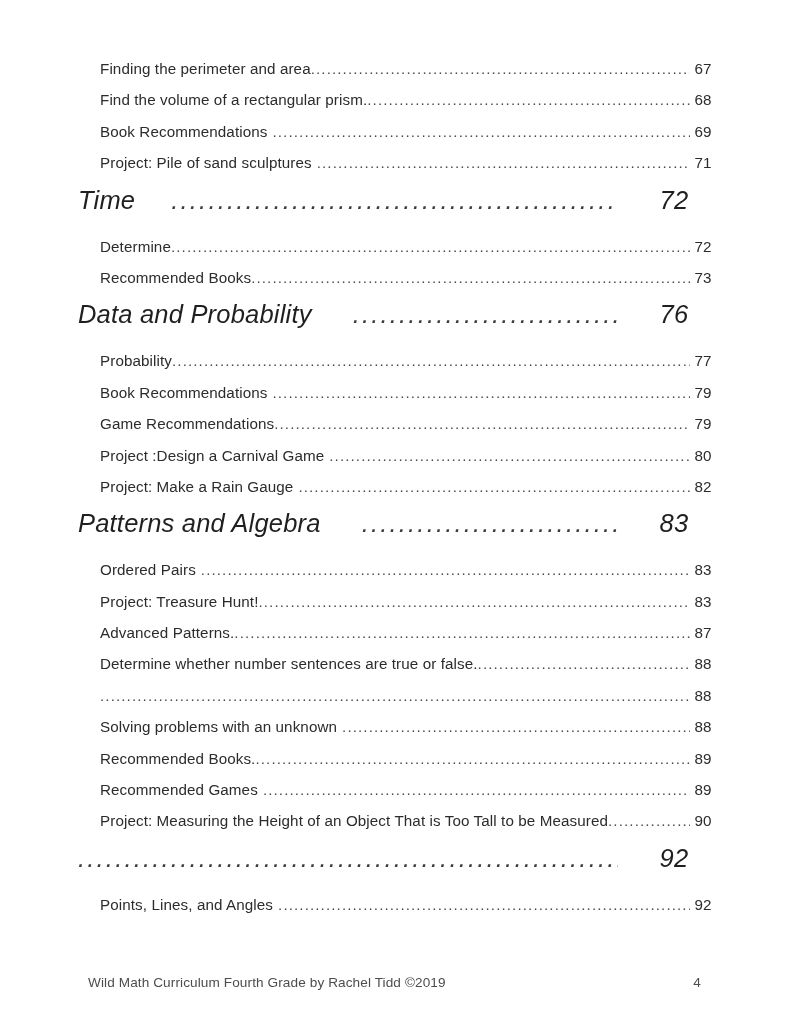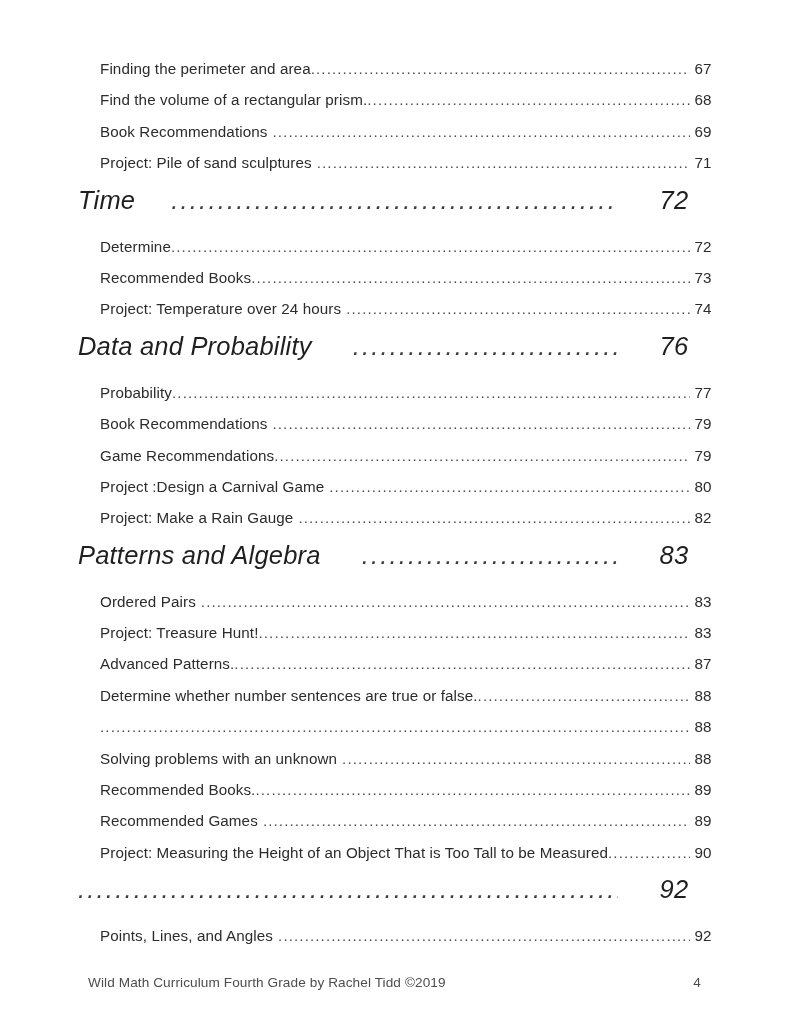--- a/index.html
+++ b/index.html
@@ -146,25 +146,20 @@
       <div class="toc-row level-sub">
         <span class="toc-title">Determine</span>
         <span class="toc-leader"></span>
         <span class="toc-page-no">72</span>
       </div>
       <div class="toc-row level-sub">
         <span class="toc-title">Recommended Books</span>
         <span class="toc-leader"></span>
         <span class="toc-page-no">73</span>
       </div>
-      <div class="toc-row level-sub">
-        <span class="toc-title gap-after">Project: Temperature over 24 hours</span>
-        <span class="toc-leader"></span>
-        <span class="toc-page-no">74</span>
-      </div>
       <div class="toc-row level-head">
         <span class="toc-title gap-after">Data and Probability</span>
         <span class="toc-leader"></span>
         <span class="toc-page-no">76</span>
       </div>
       <div class="toc-row level-sub">
         <span class="toc-title">Probability</span>
         <span class="toc-leader"></span>
         <span class="toc-page-no">77</span>
       </div>

